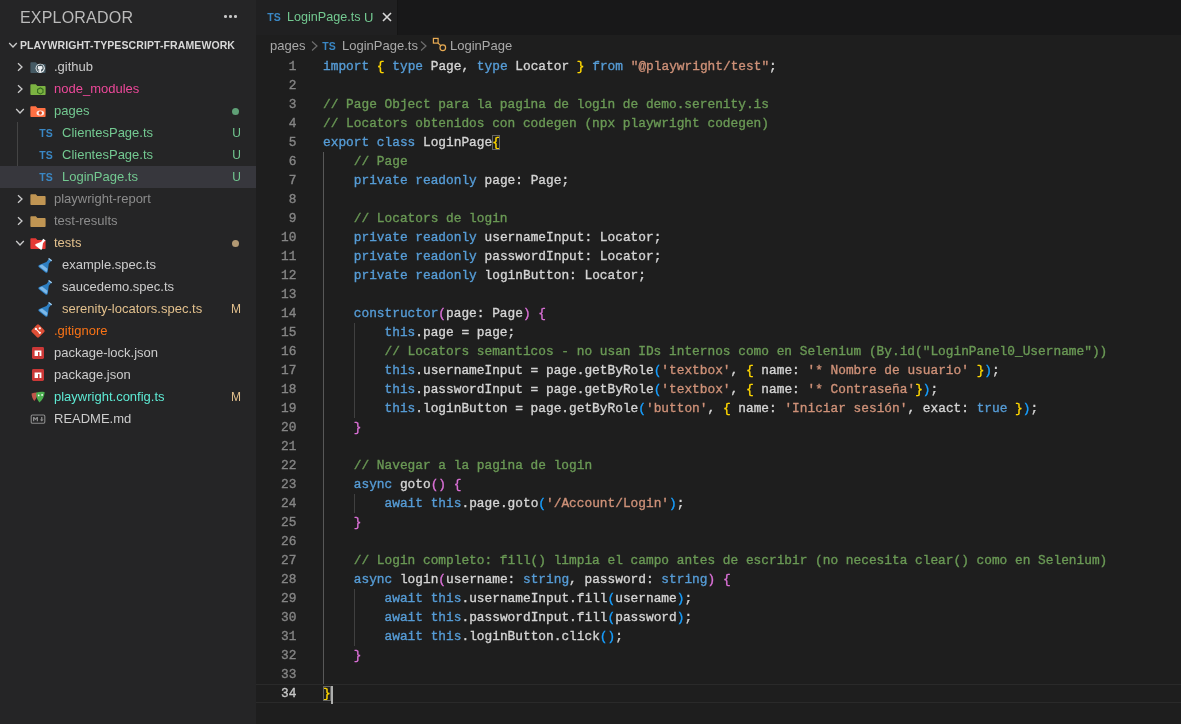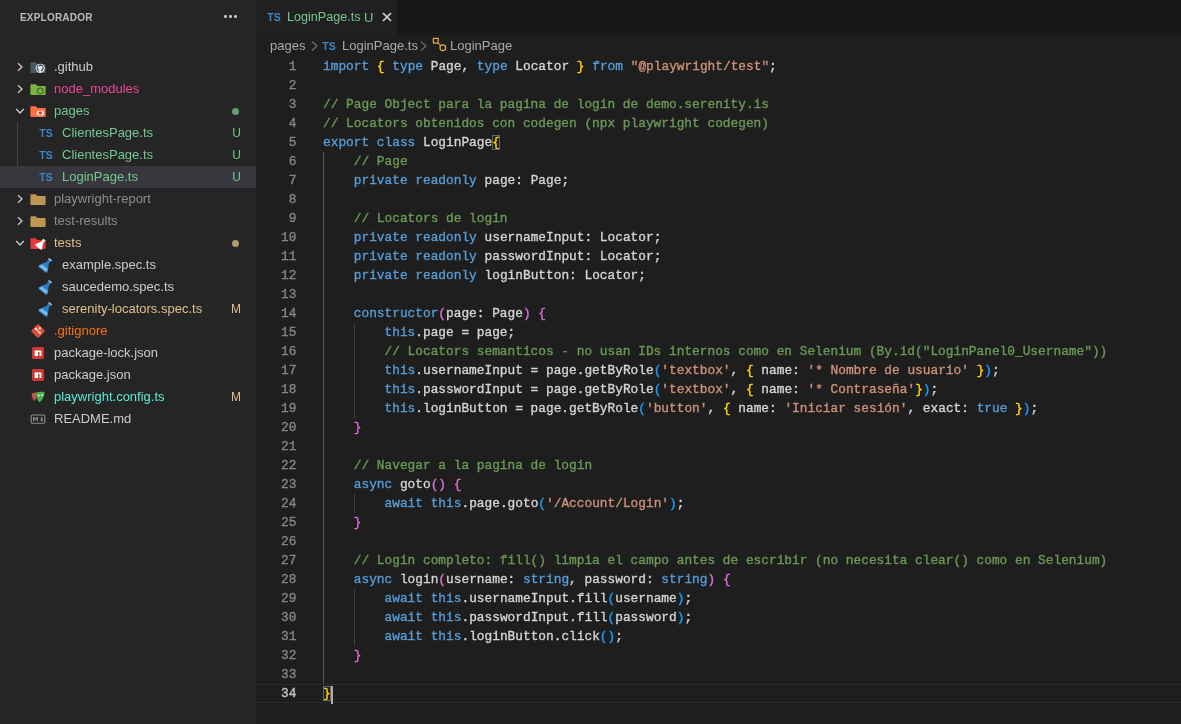--- a/index.html
+++ b/index.html
@@ -2,21 +2,21 @@
 <html><head><meta charset="utf-8">
 <style>
 * { margin:0; padding:0; box-sizing:border-box; }
 html,body { width:1181px; height:724px; overflow:hidden; background:#1e1e1e;
   font-family:"Liberation Sans", sans-serif; }
 #app { position:relative; width:1181px; height:724px; }
 
 
 #sidebar { position:absolute; left:0; top:0; width:256px; height:724px; background:#252526; }
 #sbhead { position:absolute; left:20px; top:0; height:35px; line-height:35px;
-  font-size:10px; color:#bbbbbb; letter-spacing:0.2px;font-weight:bold; }
+  font-size:16px; color:#bbbbbb; letter-spacing:0.2px; }
 #sbdots { position:absolute; right:16px; top:15px; width:16px; height:4px; }
 #sbdots i { position:absolute; width:2.6px; height:2.6px; border-radius:50%; background:#c5c5c5; top:0; }
 .trow { position:absolute; left:0; width:256px; height:22px; }
 .trow.sel { background:#37373d; }
 .tchev { position:absolute; top:3px; width:16px; height:16px; }
 .ticon { position:absolute; top:3px; width:16px; height:16px; }
 .tlabel { position:absolute; top:0; height:22px; line-height:22px; font-size:13px; white-space:nowrap; }
 .plabel { position:absolute; left:20px; top:0; height:22px; line-height:22px;
   font-size:10.5px; font-weight:bold; color:#d8d8d8; letter-spacing:0.1px; }
 .badge { position:absolute; right:15px; top:0; height:22px; line-height:22px; font-size:12px; }
@@ -57,20 +57,26 @@
 <body>
 <div id="app">
   <div id="sidebar">
     <div id="sbhead">EXPLORADOR</div>
     <div id="sbdots">
         <i style="left:0"></i>
         <i style="left:5px"></i>
         <i style="left:10px"></i>
       </div>
     <div style="position:absolute;left:17px;top:122px;width:1px;height:65px;background:#6a6a6a;opacity:0.45"></div>
+    <div class="trow" style="top:34px">
+        <span class="tchev" style="left:5px"><svg width="16" height="16" viewBox="0 0 16 16">
+            <path d="M4.2,6 L8,10 L11.8,6" fill="none" stroke="#CCCCCC" stroke-width="1.3"></path>
+          </svg></span>
+        <span class="plabel">PLAYWRIGHT-TYPESCRIPT-FRAMEWORK</span>
+      </div>
 <div class="trow" style="top:56px">
         <span class="tchev" style="left:12px"><svg width="16" height="16" viewBox="0 0 16 16">
             <path d="M6,4.2 L10,8 L6,11.8" fill="none" stroke="#CCCCCC" stroke-width="1.3"></path>
           </svg></span>
         <span class="ticon" style="left:30px"><svg width="16" height="16" viewBox="0 0 16 16">
             <path d="M1.2,3.2 h4.6 l1.6,1.9 h7.4 c0.5,0 0.8,0.35 0.8,0.8 v7.3 c0,0.45 -0.35,0.8 -0.8,0.8 h-13.6 c-0.45,0 -0.8,-0.35 -0.8,-0.8 v-9.2 c0,-0.45 0.35,-0.8 0.8,-0.8 z" fill="#455A64"></path>
             <circle cx="10.2" cy="9.3" r="4.6" fill="#ECEFF1"></circle>
             <path d="M10.2,5.6 c-2.1,0 -3.7,1.6 -3.7,3.7 c0,1.7 1.1,3.1 2.6,3.6 v-1.3 c-0.9,0.2 -1.2,-0.4 -1.2,-0.4 c-0.2,-0.4 -0.4,-0.5 -0.4,-0.5 c-0.4,-0.25 0,-0.25 0,-0.25 c0.4,0 0.6,0.4 0.6,0.4 c0.35,0.6 0.9,0.45 1.1,0.35 c0,-0.25 0.1,-0.45 0.25,-0.55 c-0.85,-0.1 -1.75,-0.45 -1.75,-1.9 c0,-0.4 0.15,-0.75 0.4,-1 c0,-0.1 -0.2,-0.5 0.05,-1 c0,0 0.3,-0.1 1,0.4 c0.3,-0.1 0.65,-0.1 1,-0.1 c0.35,0 0.7,0 1,0.1 c0.7,-0.5 1,-0.4 1,-0.4 c0.2,0.5 0.1,0.9 0.05,1 c0.25,0.25 0.4,0.6 0.4,1 c0,1.45 -0.9,1.8 -1.75,1.9 c0.15,0.1 0.25,0.35 0.25,0.7 v1.3 c1.5,-0.5 2.6,-1.9 2.6,-3.6 c0,-2.1 -1.6,-3.7 -3.7,-3.7 z" fill="#37474F"></path>
           </svg></span>
         <span class="tlabel" style="left:54px;color:#CCCCCC">.github</span>

